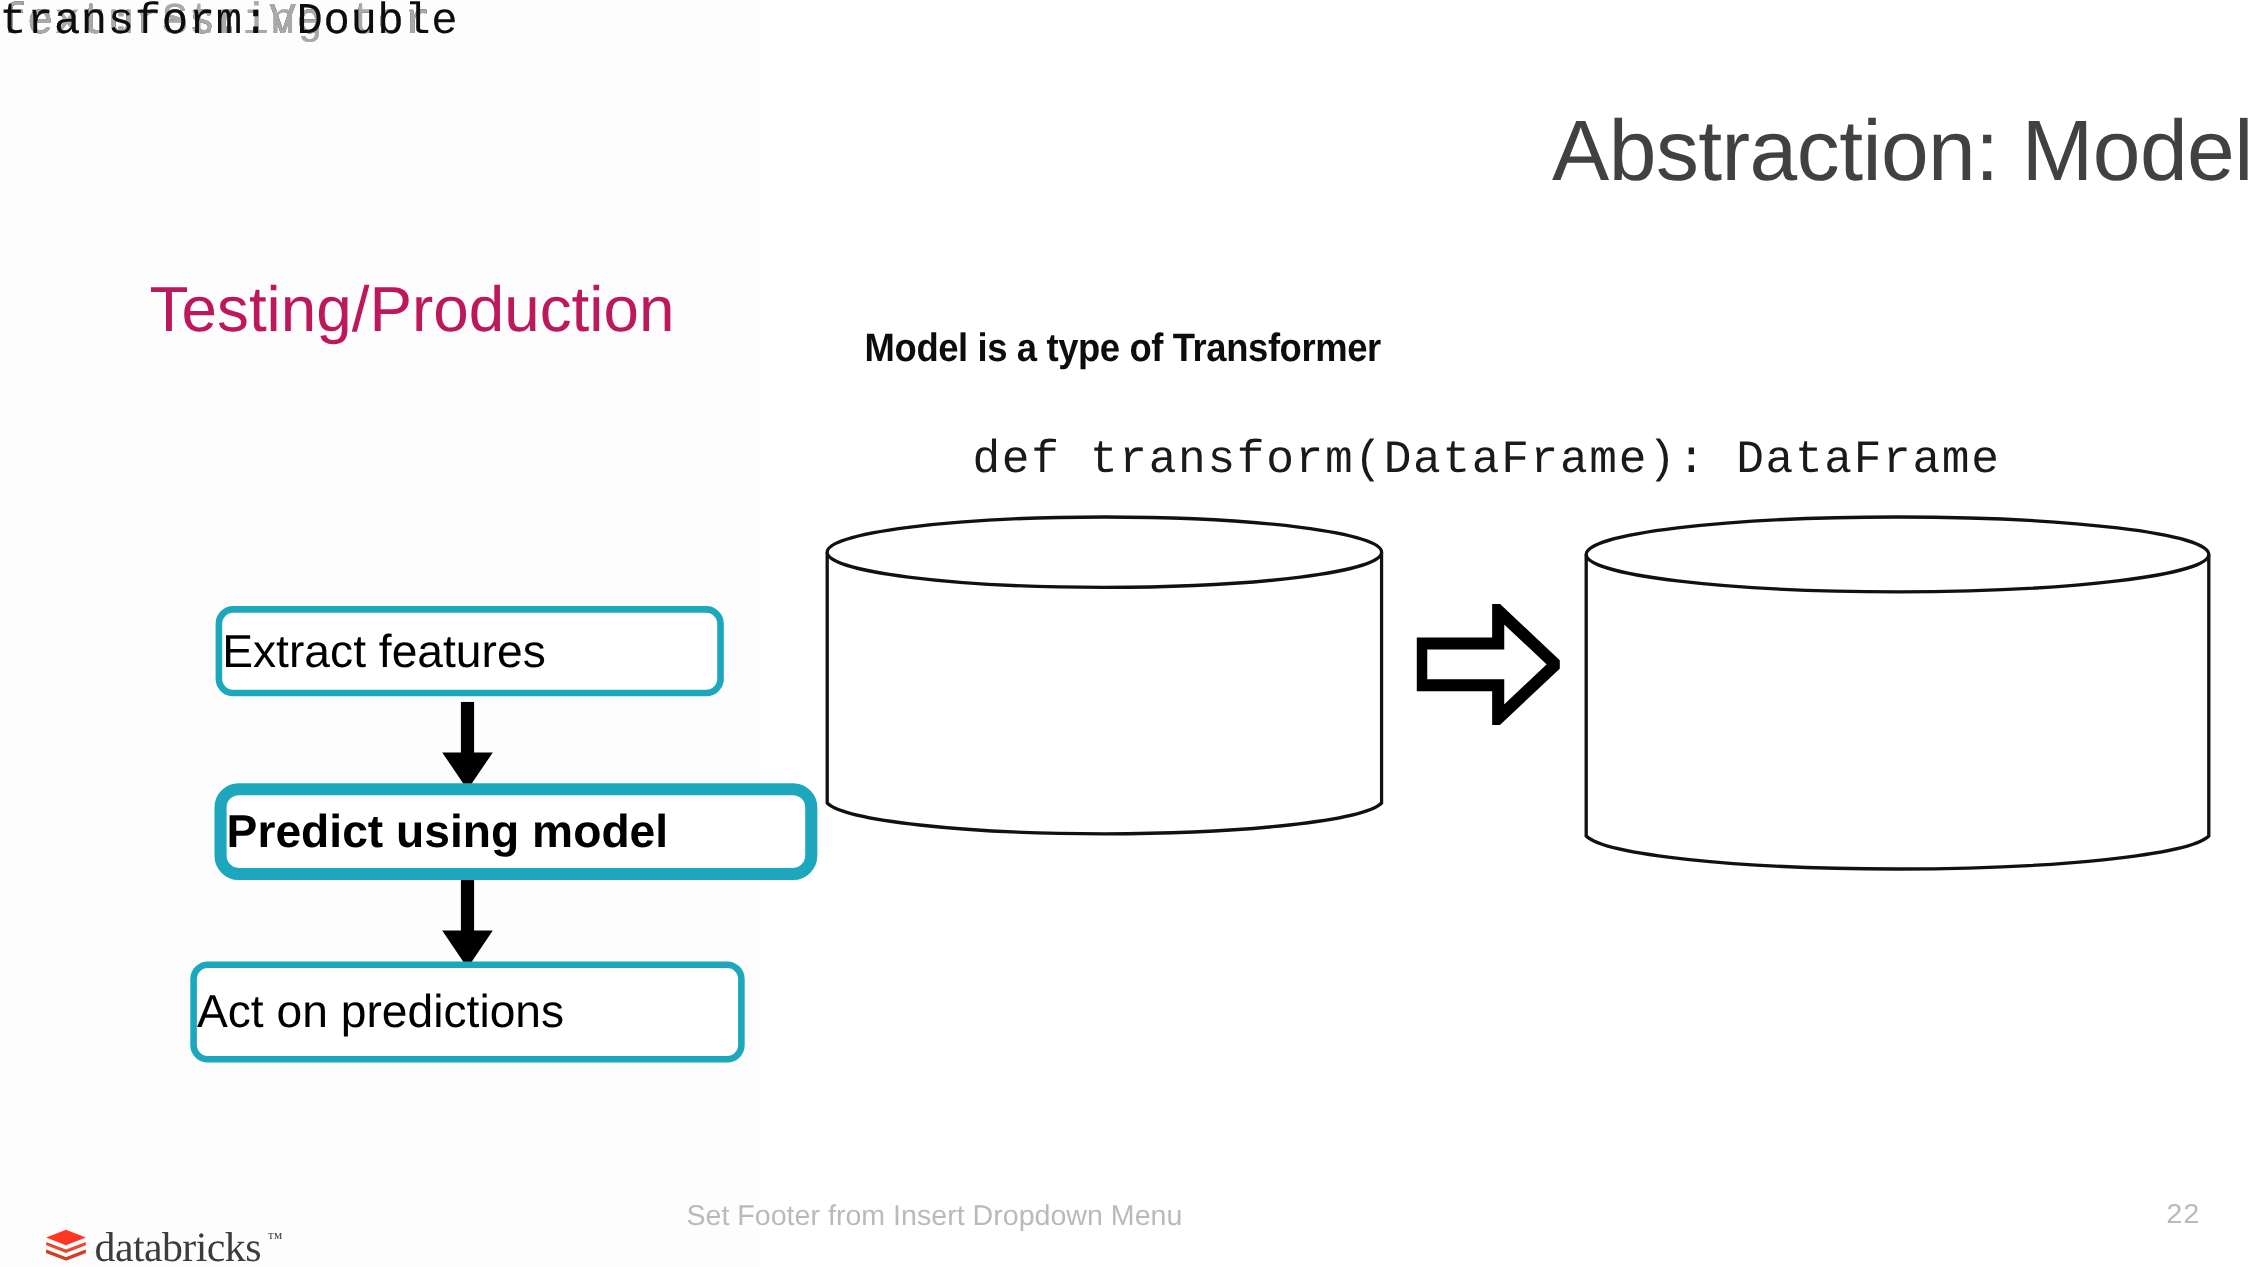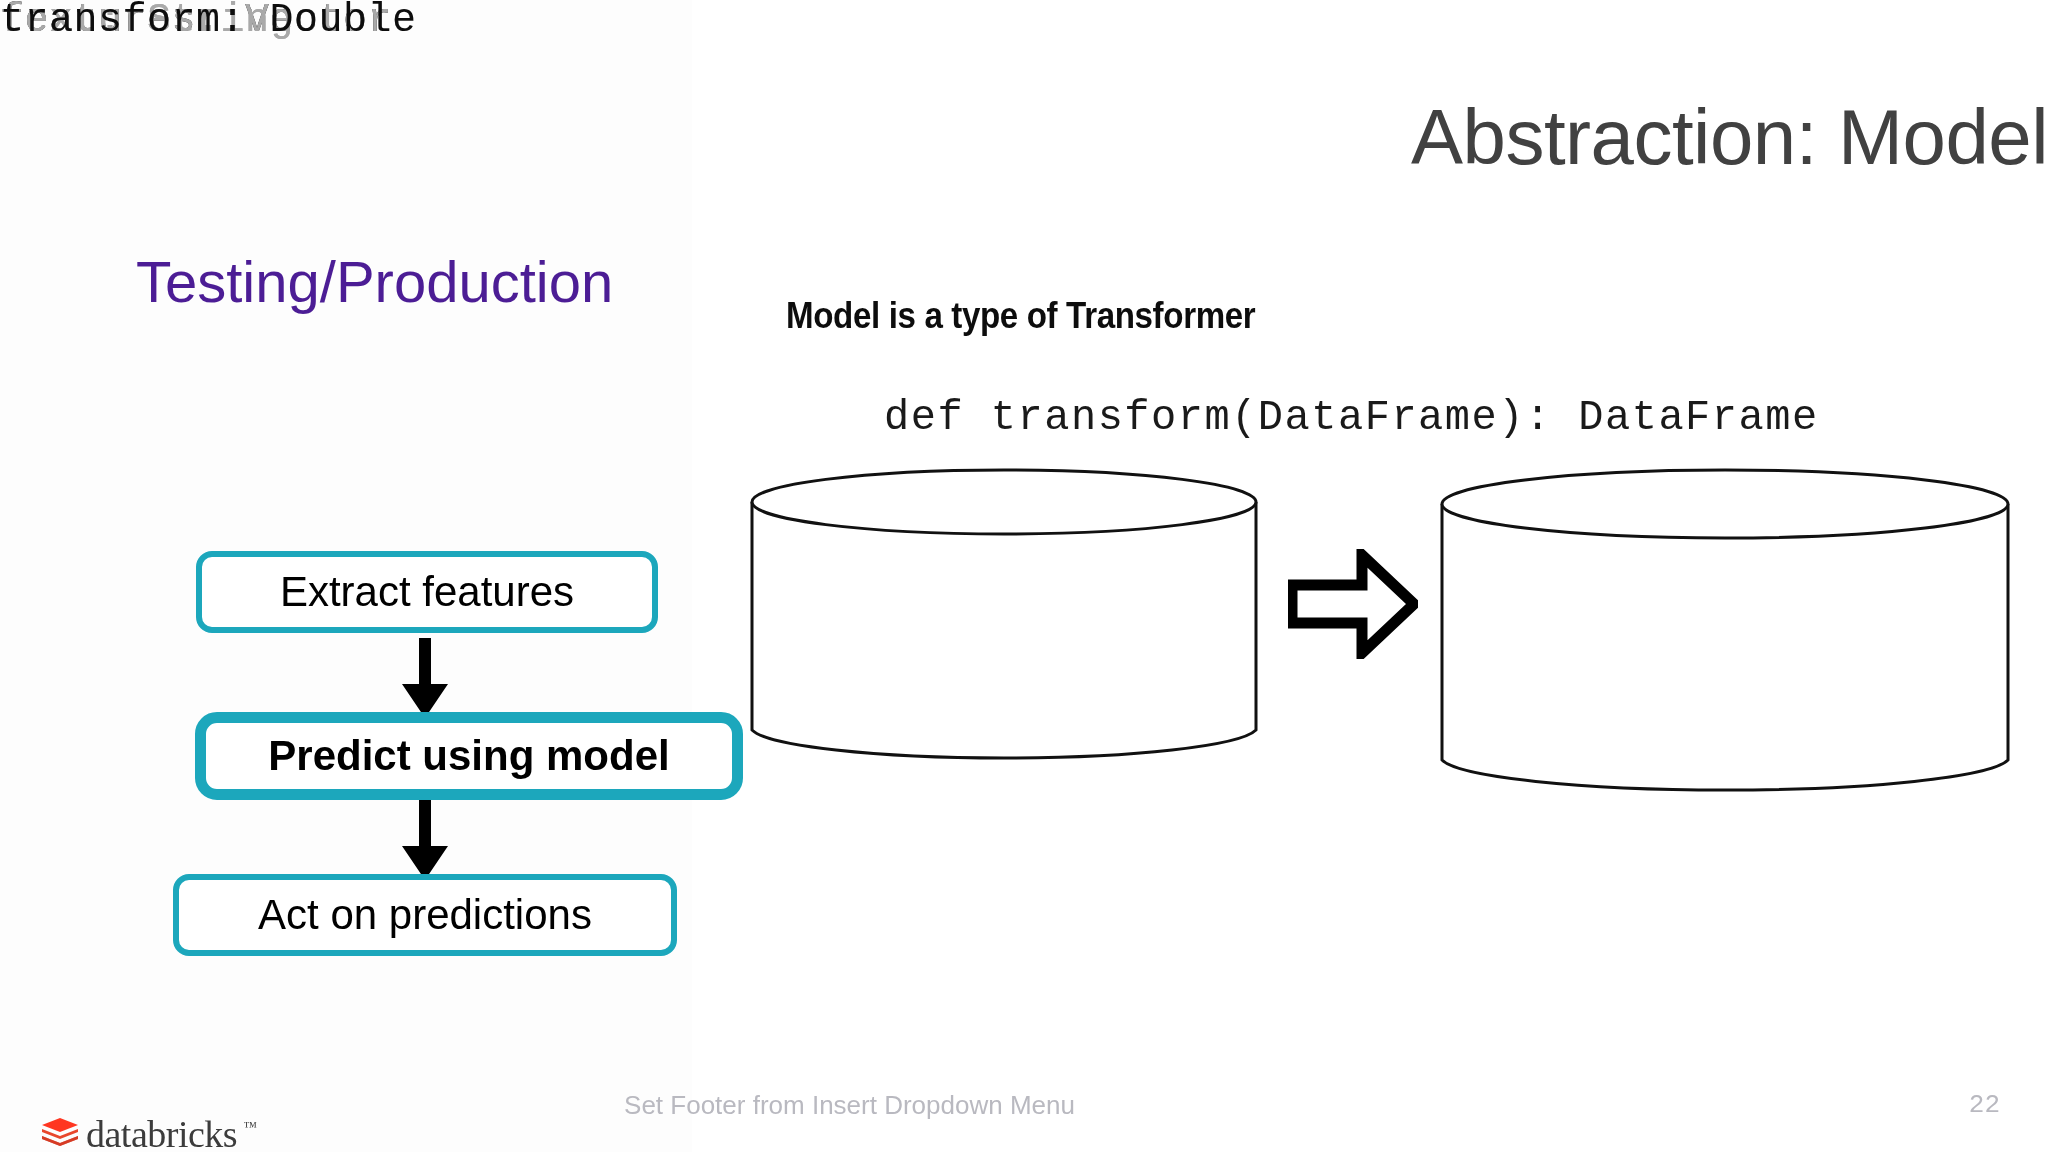--- a/index.html
+++ b/index.html
@@ -45,21 +45,21 @@
   }
 
   
   .section-heading {
     position: absolute;
     left: 136px;
     top: 248px;
     font-family: "Liberation Sans", sans-serif;
     font-weight: 400;
     font-size: 58px;
-    color: #4c1d95;
+    color: #be185d;
     white-space: nowrap;
   }
 
   
   .transformer-label {
     position: absolute;
     left: 786px;
     top: 295px;
     font-family: "Liberation Sans", sans-serif;
     font-weight: 700;
@@ -83,42 +83,41 @@
     margin-top: 44px;
   }
 
   
   .flow-box {
     position: absolute;
     box-sizing: border-box;
     background: #ffffff;
     display: flex;
     align-items: center;
-    justify-content: center;
     font-family: "Liberation Sans", sans-serif;
     color: #000000;
     white-space: nowrap;
   }
   .flow-box.normal {
     border: 6px solid #1CA7BC;
     border-radius: 16px;
     font-size: 42px;
     font-weight: 400;
   }
   .flow-box.emphasis {
     border: 11px solid #1CA7BC;
     border-radius: 22px;
     font-size: 42px;
     font-weight: 700;
     margin-left: 40px;
   }
 
   #box-extract   { left: 196px;  top: 551px; width: 462px; height: 82px; }
   #box-predict   { left: 155px;  top: 712px; width: 548px; height: 88px; }
-  #box-act       { left: 173px;  top: 874px; width: 504px; height: 82px; }
+  #box-act       { left: 173px;  top: 874px; width: 504px; height: 92px; }
 
   
   .down-arrow {
     position: absolute;
     width: 70px;
     height: 80px;
   }
   #arrow-1 { left: 390px; top: 638px; }
   #arrow-2 { left: 390px; top: 800px; }
 

